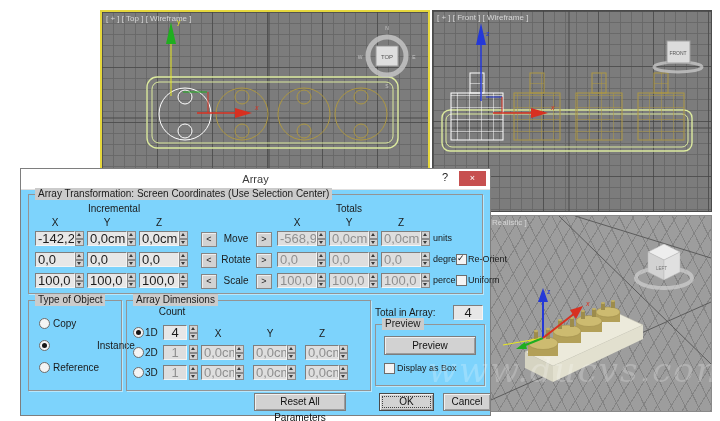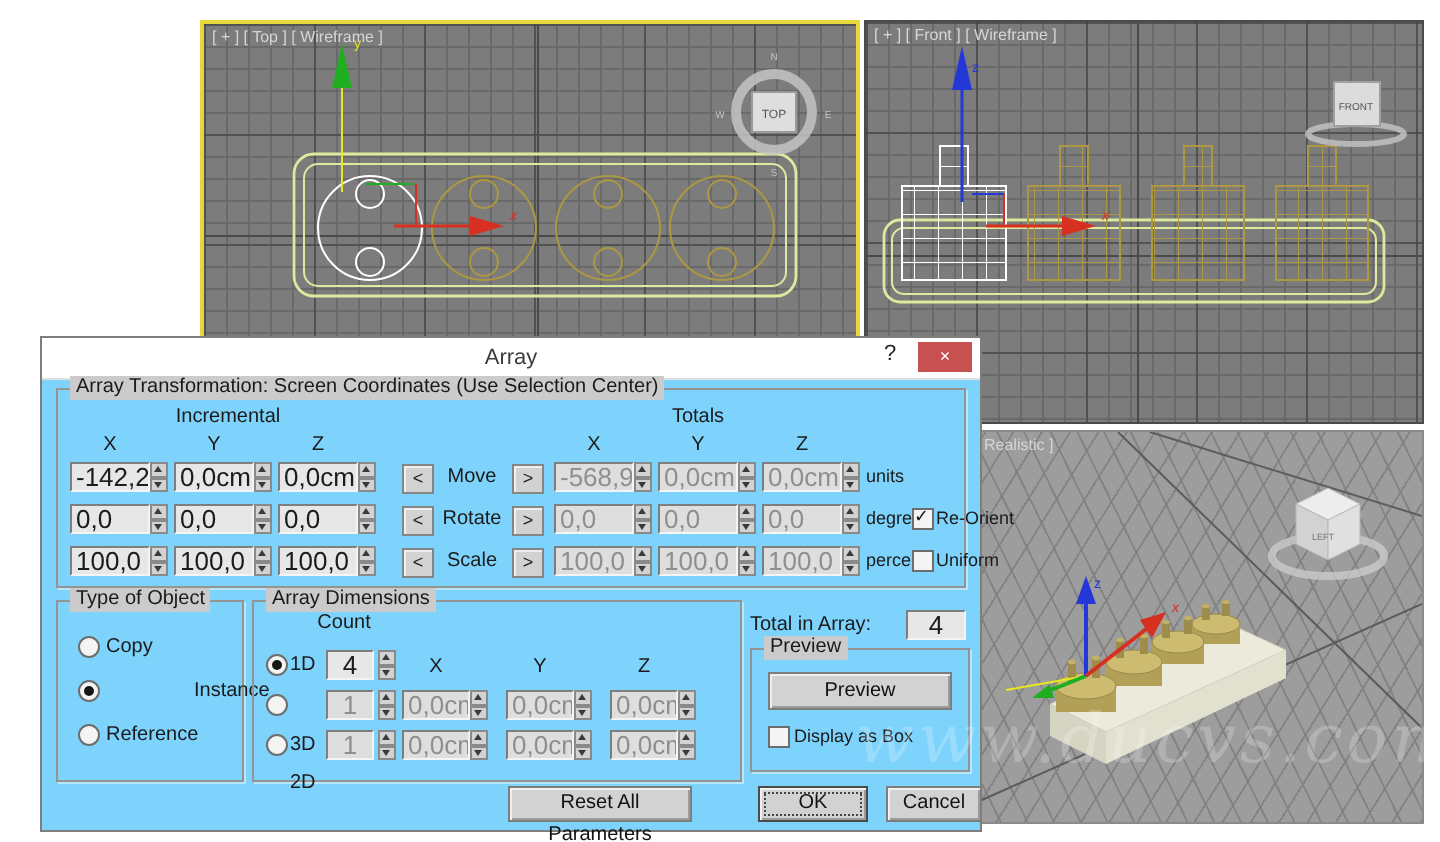--- a/index.html
+++ b/index.html
@@ -380,21 +380,21 @@
 
       <span class="radio on" style="left:6px;top:26px;"></span>
       <div class="lab" style="left:18px;top:26px;">1D</div>
       <div class="fld c" style="left:36px;top:24px;width:22px;">4</div>
       <b class="sp" style="left:62px;top:24px;">
           <i class="u"></i>
           <i class="d"></i>
         </b>
 
       <span class="radio" style="left:6px;top:46px;"></span>
-      <div class="lab" style="left:18px;top:46px;margin-top:39px;">2D</div>
+      <div class="lab" style="left:18px;top:46px;">2D</div>
       <div class="fld c dis" style="left:36px;top:44px;width:22px;">1</div>
       <b class="sp" style="left:62px;top:44px;">
           <i class="u"></i>
           <i class="d"></i>
         </b>
       <div class="fld dis" style="left:74px;top:44px;width:30px;">0,0cm</div>
       <b class="sp" style="left:108px;top:44px;">
           <i class="u"></i>
           <i class="d"></i>
         </b>

